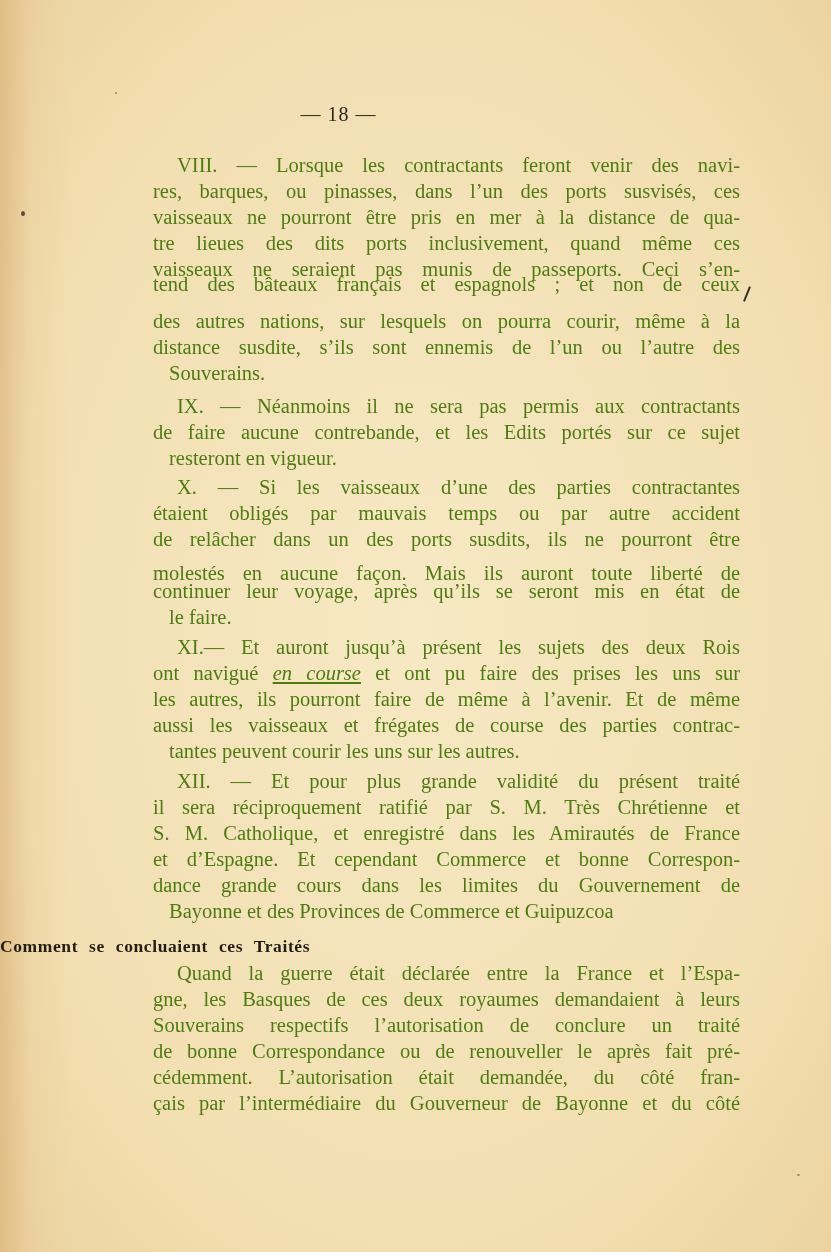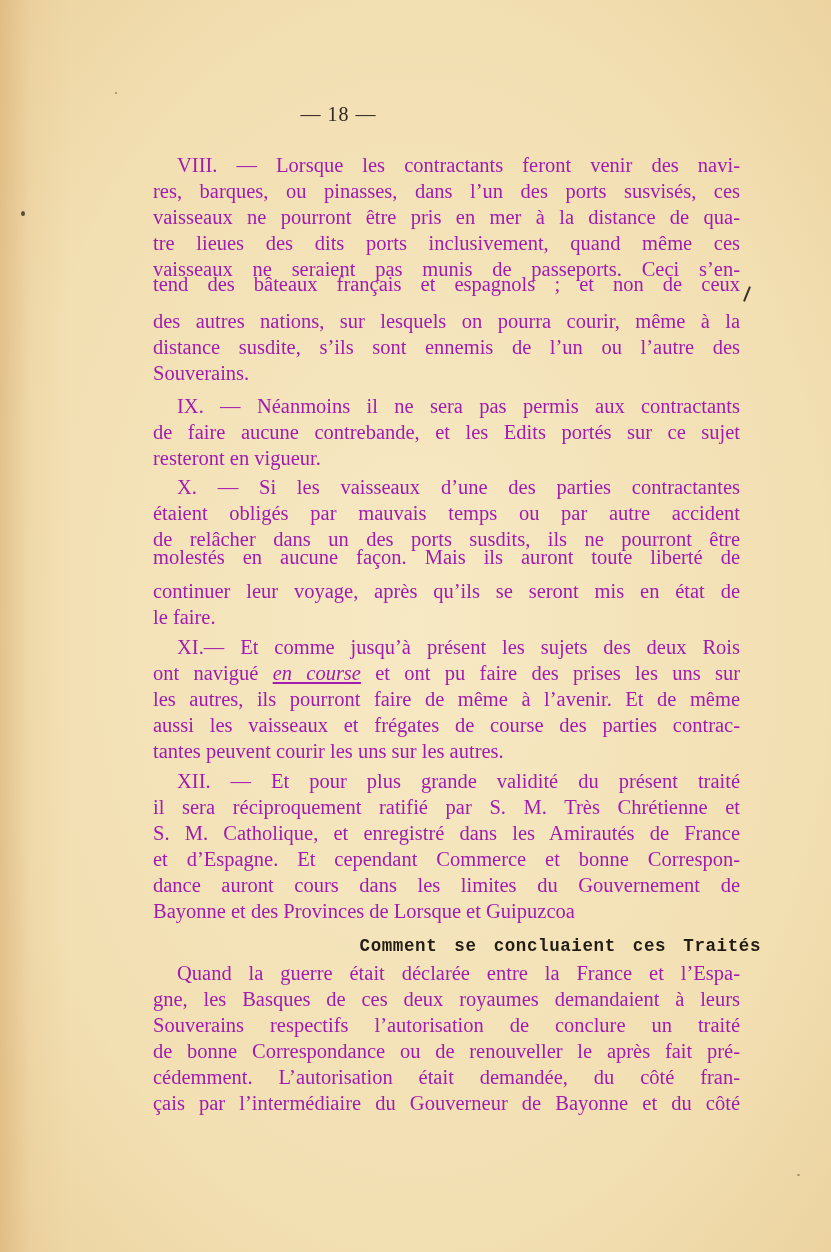--- a/index.html
+++ b/index.html
@@ -15,29 +15,29 @@
   }
   .page { position: absolute; left: 0; top: 0; width: 831px; height: 1252px; }
   .page-number {
     position: absolute; top: 103px; left: 0; width: 677px;
     text-align: center; font-size: 20px; letter-spacing: 1px; color: #2f2820;
   }
   .line {
     position: absolute; left: 153px; width: 587px;
     font-size: 20.5px; line-height: 26px; height: 26px;
     text-align: justify; text-align-last: justify;
-    white-space: nowrap; color: #a21caf;
+    white-space: nowrap; color: #4d7c0f;
   }
-  .line.last { text-align-last: left; }
+  .line.last { text-align-last: left; margin-left: 16px; }
   .line.indent { left: 177px; width: 563px; }
   .line span.just { display: block; width: 100%; text-align: justify; text-align-last: justify; white-space: normal; }
   .line.last span.just { text-align-last: left; }
   .heading {
-    position: absolute; top: 936px; left: 0; width: 761px; text-align: right;
-    font-family: Liberation Mono, monospace; font-weight: bold;
+    position: absolute; top: 936px; left: 0; width: 761px; text-align: left;
+    font-family: Liberation Serif, serif; font-weight: bold;
     font-size: 17.5px; letter-spacing: 0.6px; word-spacing: 6px; color: #221c15;
   }
   em { font-style: italic; text-decoration: underline; }
   .mark {
     position: absolute; left: 746px; top: 286px; width: 2px; height: 16px;
     background: #3a3026; transform: rotate(22deg);
   }
   .speck { position: absolute; background: #5b4a38; border-radius: 50%; }
 </style>
 </head>
@@ -92,34 +92,34 @@
   <div>
     <div class="line indent" style="top:474px">
         <span class="just">X. — Si les vaisseaux d’une des parties contractantes</span>
       </div>
     <div class="line" style="top:500px">
         <span class="just">étaient obligés par mauvais temps ou par autre accident</span>
       </div>
     <div class="line" style="top:526px">
         <span class="just">de relâcher dans un des ports susdits, ils ne pourront être</span>
       </div>
-    <div class="line" style="top:544px">
+    <div class="line" style="top:560px">
         <span class="just">molestés en aucune façon. Mais ils auront toute liberté de</span>
       </div>
     <div class="line" style="top:578px">
         <span class="just">continuer leur voyage, après qu’ils se seront mis en état de</span>
       </div>
     <div class="line last" style="top:604px">
         <span class="just">le faire.</span>
       </div>
   </div>
 
   <div>
     <div class="line indent" style="top:634px">
-        <span class="just">XI.— Et comme jusqu’à présent les sujets des deux Rois</span>
+        <span class="just">XI.— Et auront jusqu’à présent les sujets des deux Rois</span>
       </div>
     <div class="line" style="top:660px">
         <span class="just"><span>ont navigué </span><em>en course</em><span> et ont pu faire des prises les uns sur</span></span>
       </div>
     <div class="line" style="top:686px">
         <span class="just">les autres, ils pourront faire de même à l’avenir. Et de même</span>
       </div>
     <div class="line" style="top:712px">
         <span class="just">aussi les vaisseaux et frégates de course des parties contrac-</span>
       </div>
@@ -135,24 +135,24 @@
     <div class="line" style="top:794px">
         <span class="just">il sera réciproquement ratifié par S. M. Très Chrétienne et</span>
       </div>
     <div class="line" style="top:820px">
         <span class="just">S. M. Catholique, et enregistré dans les Amirautés de France</span>
       </div>
     <div class="line" style="top:846px">
         <span class="just">et d’Espagne. Et cependant Commerce et bonne Correspon-</span>
       </div>
     <div class="line" style="top:872px">
-        <span class="just">dance auront cours dans les limites du Gouvernement de</span>
+        <span class="just">dance grande cours dans les limites du Gouvernement de</span>
       </div>
     <div class="line last" style="top:898px">
-        <span class="just">Bayonne et des Provinces de Lorsque et Guipuzcoa</span>
+        <span class="just">Bayonne et des Provinces de Commerce et Guipuzcoa</span>
       </div>
   </div>
 
   <div class="heading">Comment se concluaient ces Traités</div>
 
   <div>
     <div class="line indent" style="top:960px">
         <span class="just">Quand la guerre était déclarée entre la France et l’Espa-</span>
       </div>
     <div class="line" style="top:986px">

